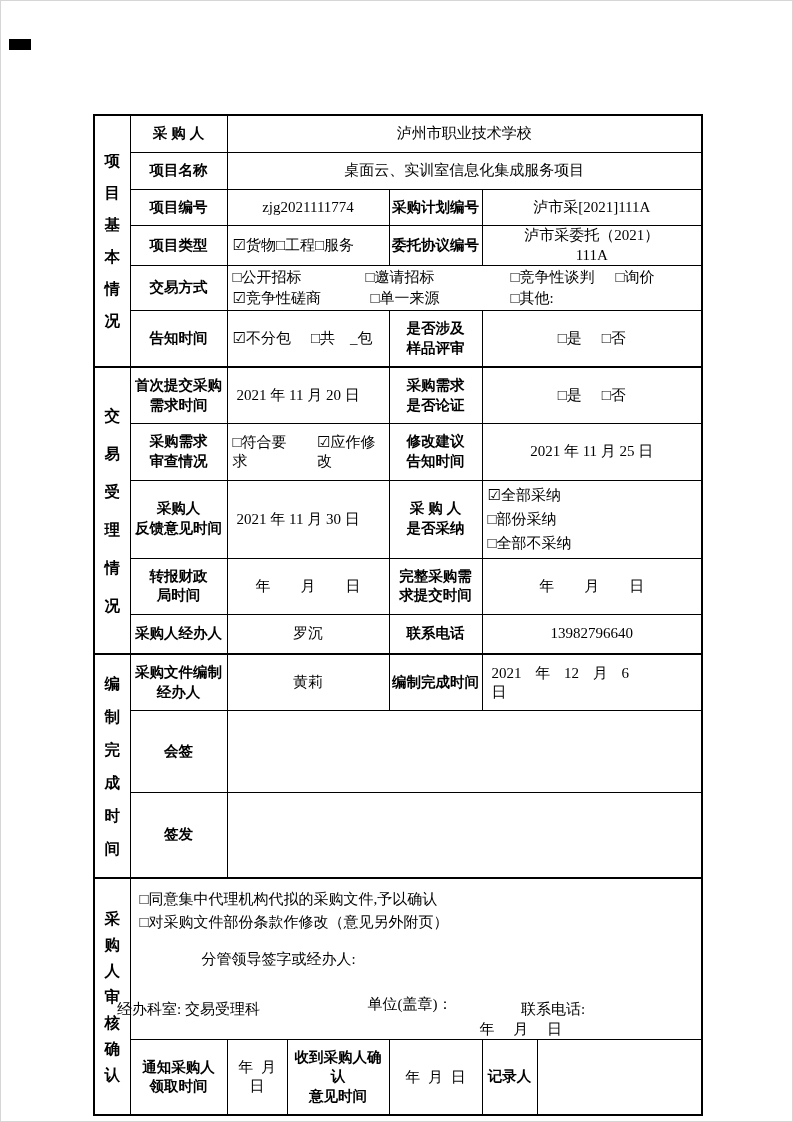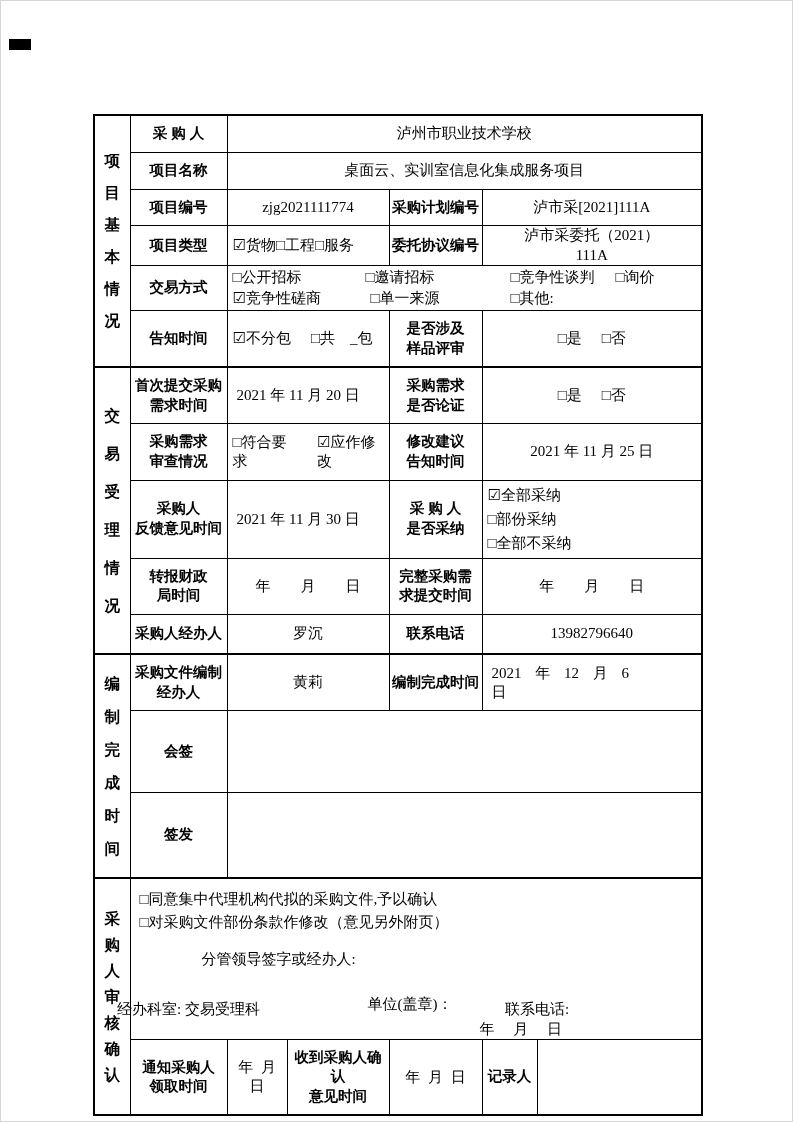--- a/index.html
+++ b/index.html
@@ -57,21 +57,21 @@
   .sm14 { font-size: 14px; }
   .confirm-cell { vertical-align: top; padding-top: 9px; }
   .confirm-cell .check { line-height: 23px; padding-left: 4px; }
   .confirm-cell .sign1 { margin-top: 16px; padding-left: 66px; }
   .confirm-cell .sign2 { margin-top: 26px; padding-left: 232px; }
   .confirm-cell .sdate { margin-top: 6px; padding-left: 344px; }
   .wsp10 { word-spacing: 10px; }
   .wsp4 { word-spacing: 4px; }
   .footer { position: absolute; top: 999px; left: 0; width: 100%; font-size: 15px; }
   .footer .left { position: absolute; left: 116px; top: 0; }
-  .footer .right { position: absolute; left: 504px; top: 0; }
+  .footer .right { position: absolute; left: 520px; top: 0; }
 </style>
 </head>
 <body>
 
 <div class="page">
   <div class="scan-mark"></div>
 
   <table class="form">
     <colgroup>
       <col style="width:36px">

